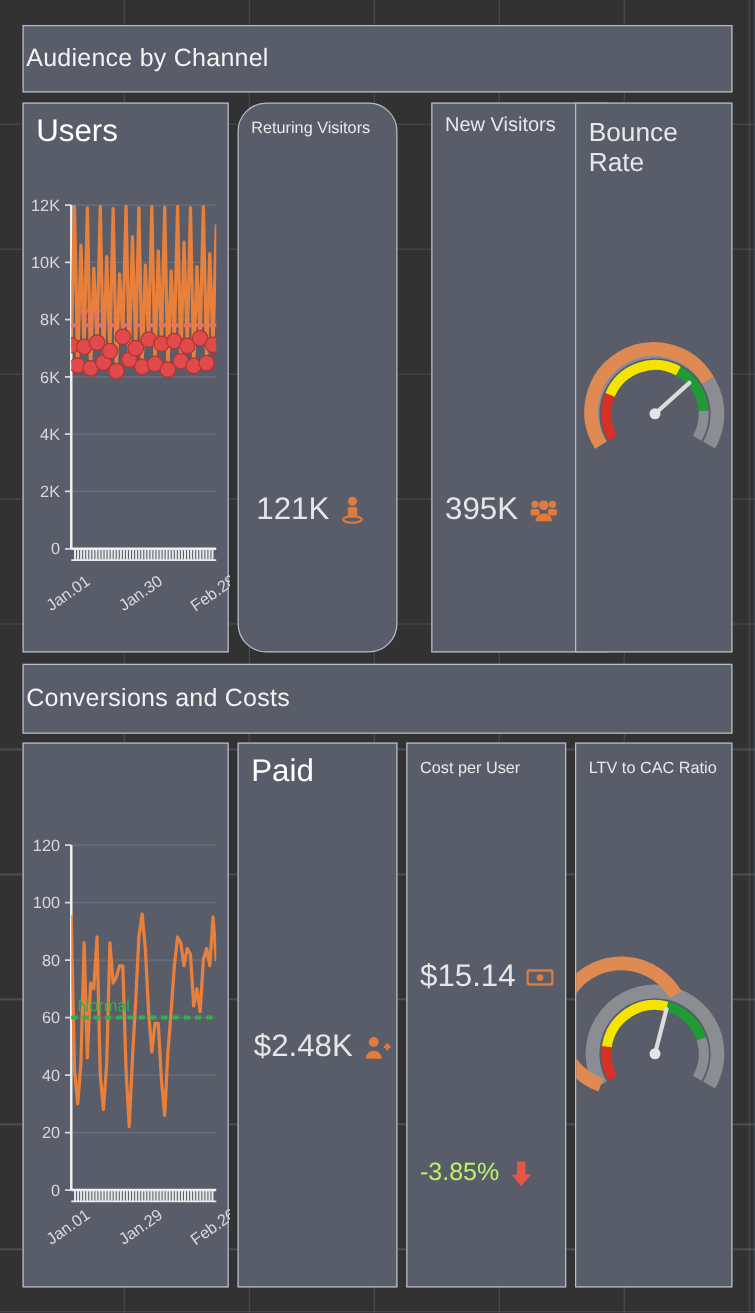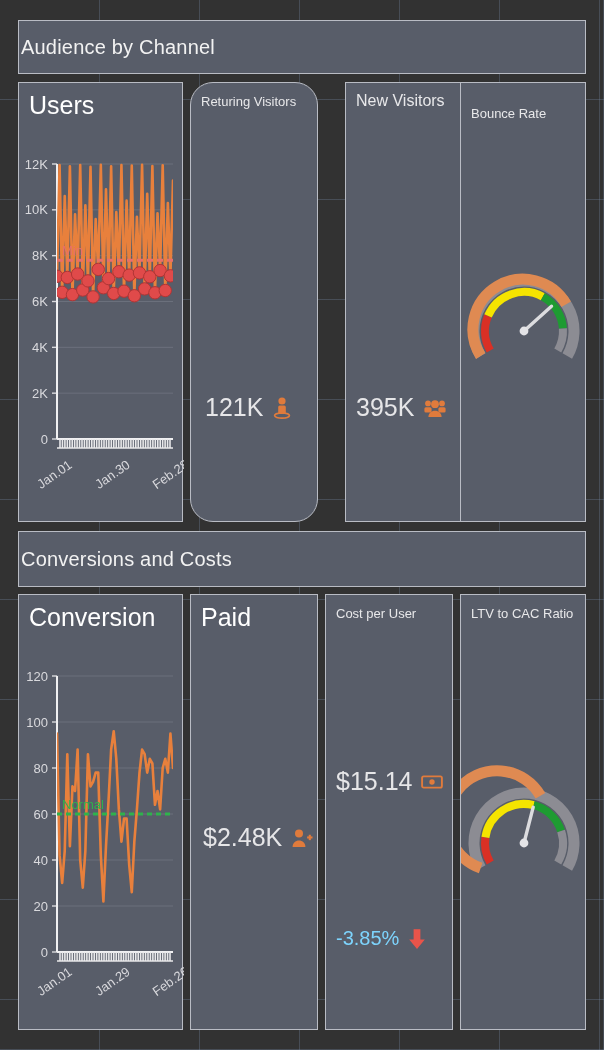--- a/index.html
+++ b/index.html
@@ -16,21 +16,21 @@
       repeating-linear-gradient(to bottom, rgba(120,140,170,.30) 0 1px, transparent 1px 100px);
     background-position:-1px -1px;}
   .panel{position:absolute;background:#585D69;border:1px solid #b9bcc4;box-sizing:border-box;}
   .section-header{display:flex;align-items:center;padding-left:2px;}
   .section-title{color:#f2f2f2;font-size:20px;letter-spacing:.2px;}
   .pt{position:absolute;color:#ffffff;}
   .pt.big{font-size:25px;left:10px;top:8px;}
   .pt.small{font-size:13px;left:10px;top:11px;color:#e8e8ea;}
   .kpi{position:absolute;display:flex;align-items:center;gap:9px;white-space:nowrap;}
   .kpi .val{color:#e6e6e8;font-size:25px;}
-  .kpi .val.neg{color:#7dd3fc;font-size:20px;text-align:center;}
+  .kpi .val.neg{color:#bef264;font-size:20px;text-align:center;}
   .ico{color:#e07b3c;display:inline-flex;align-items:center;}
   .ico svg{display:block;}
   .ico.down{color:#e8544a;}
   svg.chart{position:absolute;left:0;top:0;}
   .axis-lbl{fill:#d9d9dd;font-family:"Liberation Sans",sans-serif;font-size:13px;}
   .date-lbl{fill:#d9d9dd;font-family:"Liberation Sans",sans-serif;font-size:13px;}
   .ref-lbl{font-family:"Liberation Sans",sans-serif;font-size:13px;}
 </style>
 </head>
 <body>
@@ -179,39 +179,38 @@
         <rect x="1.4" y="9.2" width="7.2" height="5.2" rx="1.5" fill="currentColor"></rect>
         <rect x="15.4" y="9.2" width="7.2" height="5.2" rx="1.5" fill="currentColor"></rect>
         <circle cx="12" cy="6.2" r="3.9" fill="currentColor"></circle>
         <path d="M5.4 19c0-3.7 2.9-6.3 6.6-6.3s6.6 2.6 6.6 6.3z" fill="currentColor"></path>
       </svg>
     </span>
   </div>
 </div>
 
 <div class="panel" style="left:460px;top:82px;width:126px;height:440px;">
-  <span class="pt small" style="font-size:13px;top:23px;">Bounce Rate</span>
+  <span class="pt small" style="font-size:21px;top:12px;">Bounce Rate</span>
   <svg class="chart" id="gauge-0" width="126" height="440">
       <path d="M 19.69872981077807 273 A 50 50 0 1 1 106.30127018922194 273" fill="none" stroke="#8c8c93" stroke-width="11" stroke-linecap="butt"></path>
       <path d="M 19.69872981077807 273 A 50 50 0 1 1 105.21639627510075 221.20866025105016" fill="none" stroke="#df8a52" stroke-width="11" stroke-linecap="butt"></path>
       <path d="M 29.225009252406892 267.5 A 39 39 0 0 1 27.047337088048486 232.88689212836798" fill="none" stroke="#d93025" stroke-width="8" stroke-linecap="butt"></path>
       <path d="M 27.047337088048486 232.88689212836798 A 39 39 0 0 1 81.7883932899669 213.8240394782893" fill="none" stroke="#f5e400" stroke-width="8" stroke-linecap="butt"></path>
       <path d="M 81.7883932899669 213.8240394782893 A 39 39 0 0 1 101.9230424087026 245.55116973835678" fill="none" stroke="#1e9b32" stroke-width="8" stroke-linecap="butt"></path>
       <path d="M 101.9230424087026 245.55116973835678 A 39 39 0 0 1 96.77499074759311 267.5" fill="none" stroke="#8c8c93" stroke-width="8" stroke-linecap="butt"></path>
       <line x1="63" y1="248" x2="90.49635854266359" y2="223.24216756472225" stroke="#dcdcdf" stroke-width="3.4" stroke-linecap="round"></line>
       <circle cx="63" cy="248" r="4.4" fill="#e4e4e7"></circle>
     </svg>
 </div>
 
 <div class="panel section-header" style="left:18px;top:531px;width:568px;height:56px;">
   <span class="section-title">Conversions and Costs</span>
 </div>
 
 <div class="panel" style="left:18px;top:594px;width:165px;height:436px;">
-  <span class="pt big">Conversion</span>
   <svg class="chart" id="conversion-chart" width="165" height="436">
       <line x1="38" y1="311" x2="154" y2="311" stroke="#6b707c" stroke-width="1"></line>
       <line x1="38" y1="265" x2="154" y2="265" stroke="#6b707c" stroke-width="1"></line>
       <line x1="38" y1="219" x2="154" y2="219" stroke="#6b707c" stroke-width="1"></line>
       <line x1="38" y1="173" x2="154" y2="173" stroke="#6b707c" stroke-width="1"></line>
       <line x1="38" y1="127" x2="154" y2="127" stroke="#6b707c" stroke-width="1"></line>
       <line x1="38" y1="81" x2="154" y2="81" stroke="#6b707c" stroke-width="1"></line>
       <line x1="33" y1="357" x2="38" y2="357" stroke="#d9d9dd" stroke-width="1.4"></line>
       <text x="29" y="361.5" text-anchor="end" class="axis-lbl">0</text>
       <line x1="33" y1="311" x2="38" y2="311" stroke="#d9d9dd" stroke-width="1.4"></line>

